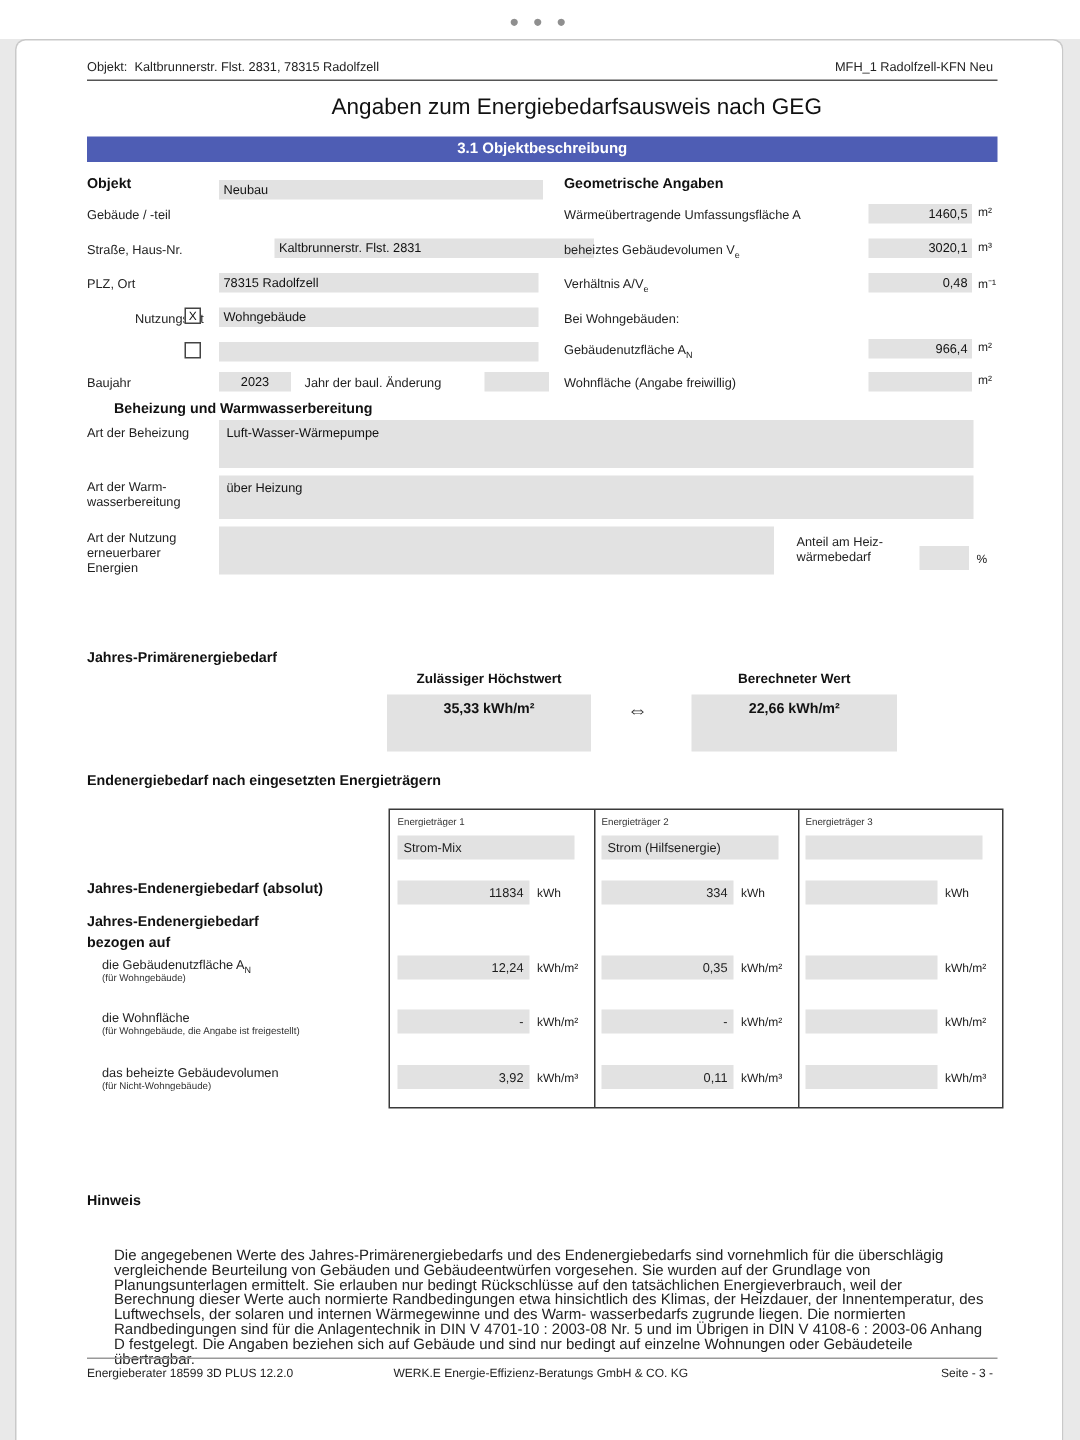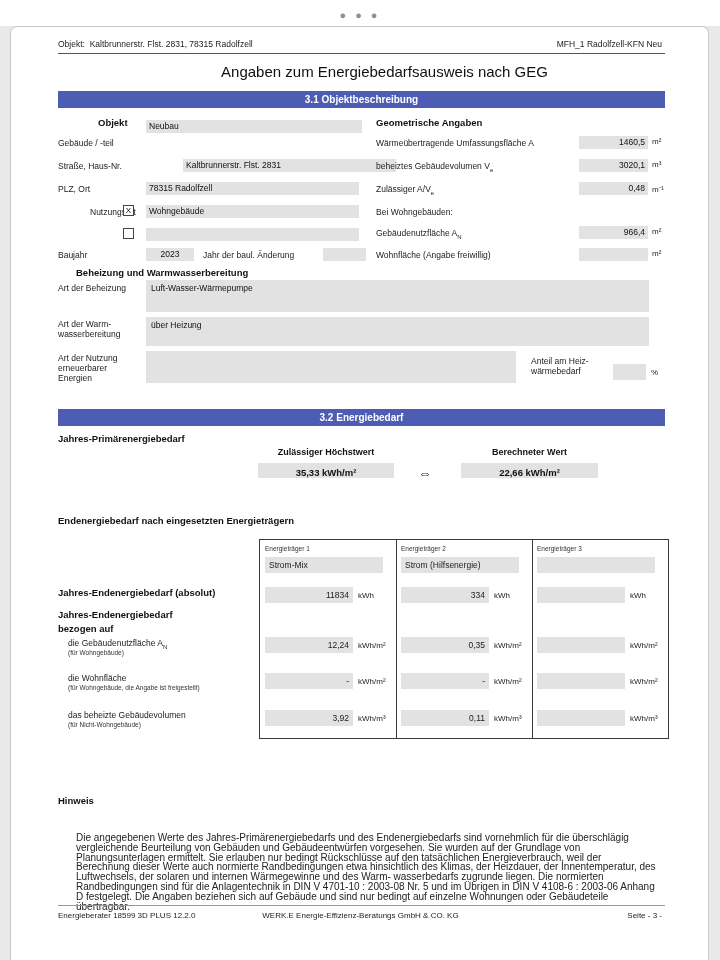--- a/index.html
+++ b/index.html
@@ -26,21 +26,21 @@
   .cb { width:11px; height:11px; border:1px solid #444; background:#fff;
         font-size:8px; font-weight:normal; text-align:center; line-height:10px; color:#111; }
   .preline { white-space:pre-line; }
   .unit { font-size:8px; color:#222; }
   sub { font-size:6px; }
   .tblbox { border:1px solid #3a3a3a; }
   .vline { background:#3a3a3a; width:1px; position:absolute; top:0; bottom:0; }
   .cell-field { background:#e2e2e2; height:16px; font-size:8.5px; line-height:14px;
                 padding:1px 4px; }
   .cell-field.num { text-align:right; }
-  .valbox { background:#e2e2e2; height:15px; line-height:20px; text-align:center;
+  .valbox { background:#e2e2e2; height:38px; line-height:20px; text-align:center;
             font-size:9.5px; font-weight:bold; color:#111; }
   .colhead { font-size:9px; font-weight:bold; text-align:center; color:#111; }
   .arrow { font-size:14px; color:#333; }
   .note { font-size:10px; color:#222; line-height:9.8px;margin-top:24px; }
   .footer { font-size:8px; color:#222; }
 </style>
 </head>
 <body>
 
 <div class="topbar">
@@ -53,21 +53,21 @@
     <span>Objekt:</span>&nbsp;
     <span>Kaltbrunnerstr. Flst. 2831, 78315 Radolfzell</span>
   </div>
   <div class="abs lbl" style="right:46px; top:12px;">MFH_1 Radolfzell-KFN Neu</div>
   <div class="abs rule" style="left:47px; top:26px; width:607px;"></div>
 
   <div class="abs title" style="left:0; width:699px; top:36px;">Angaben zum Energiebedarfsausweis nach GEG</div>
 
   <div class="abs bluebar" style="left:47px; top:64px; width:607px;">3.1 Objektbeschreibung</div>
 
-  <div class="abs hd" style="left:47px; top:90px;margin-left:40px;">Objekt</div>
+  <div class="abs hd" style="left:47px; top:90px;">Objekt</div>
 
   <div class="abs lbl" style="left:47px; top:111px;">Gebäude / -teil</div>
   <div class="abs field" style="left:135px; top:93px; width:216px;">Neubau</div>
 
   <div class="abs lbl" style="left:47px; top:134px;">Straße, Haus-Nr.</div>
   <div class="abs field" style="left:135px; top:132px; width:213px;margin-left:37px;">Kaltbrunnerstr. Flst. 2831</div>
 
   <div class="abs lbl" style="left:47px; top:157px;">PLZ, Ort</div>
   <div class="abs field" style="left:135px; top:155px; width:213px;">78315 Radolfzell</div>
 
@@ -86,21 +86,21 @@
   <div class="abs hd" style="left:365px; top:90px;">Geometrische Angaben</div>
 
   <div class="abs lbl" style="left:365px; top:111px;"><span>Wärmeübertragende Umfassungsfläche A</span><sub></sub></div>
   <div class="abs field num" style="left:568px; top:109px; width:69px;">1460,5</div>
   <div class="abs unit" style="left:641px; top:110px;">m²</div>
 
   <div class="abs lbl" style="left:365px; top:134px;"><span>beheiztes Gebäudevolumen V</span><sub>e</sub></div>
   <div class="abs field num" style="left:568px; top:132px; width:69px;">3020,1</div>
   <div class="abs unit" style="left:641px; top:133px;">m³</div>
 
-  <div class="abs lbl" style="left:365px; top:157px;"><span>Zulässiger A/V</span><sub>e</sub></div>
+  <div class="abs lbl" style="left:365px; top:157px;"><span>Verhältnis A/V</span><sub>e</sub></div>
   <div class="abs field num" style="left:568px; top:155px; width:69px;">0,48</div>
   <div class="abs unit" style="left:641px; top:156px;">m⁻¹</div>
 
   <div class="abs lbl" style="left:365px; top:180px;">Bei Wohngebäuden:</div>
 
   <div class="abs lbl" style="left:365px; top:201px;"><span>Gebäudenutzfläche A</span><sub>N</sub></div>
   <div class="abs field num" style="left:568px; top:199px; width:69px;">966,4</div>
   <div class="abs unit" style="left:641px; top:200px;">m²</div>
 
   <div class="abs lbl" style="left:365px; top:223px;"><span>Wohnfläche (Angabe freiwillig)</span><sub></sub></div>
@@ -118,21 +118,20 @@
 
   <div class="abs lbl preline" style="left:47px; top:326px; width:86px;">Art der Nutzung
 erneuerbarer
 Energien</div>
   <div class="abs bigfield" style="left:135px; top:324px; width:370px; height:32px;"></div>
   <div class="abs lbl preline" style="left:520px; top:329px; width:80px;">Anteil am Heiz-
 wärmebedarf</div>
   <div class="abs field" style="left:602px; top:337px; width:33px; height:16px;"></div>
   <div class="abs unit" style="left:640px; top:341px;">%</div>
 
-  <div class="abs bluebar" style="left:47px; top:382px; width:607px;">3.2 Energiebedarf</div>
 
   <div class="abs hd" style="left:47px; top:406px;">Jahres-Primärenergiebedarf</div>
   <div class="abs colhead" style="left:247px; top:420px; width:136px;">Zulässiger Höchstwert</div>
   <div class="abs colhead" style="left:450px; top:420px; width:137px;">Berechneter Wert</div>
   <div class="abs valbox" style="left:247px; top:436px; width:136px;">35,33 kWh/m²</div>
   <div class="abs arrow" style="left:407px; top:438px;">⇔</div>
   <div class="abs valbox" style="left:450px; top:436px; width:137px;">22,66 kWh/m²</div>
 
   <div class="abs hd" style="left:47px; top:488px;">Endenergiebedarf nach eingesetzten Energieträgern</div>
 

